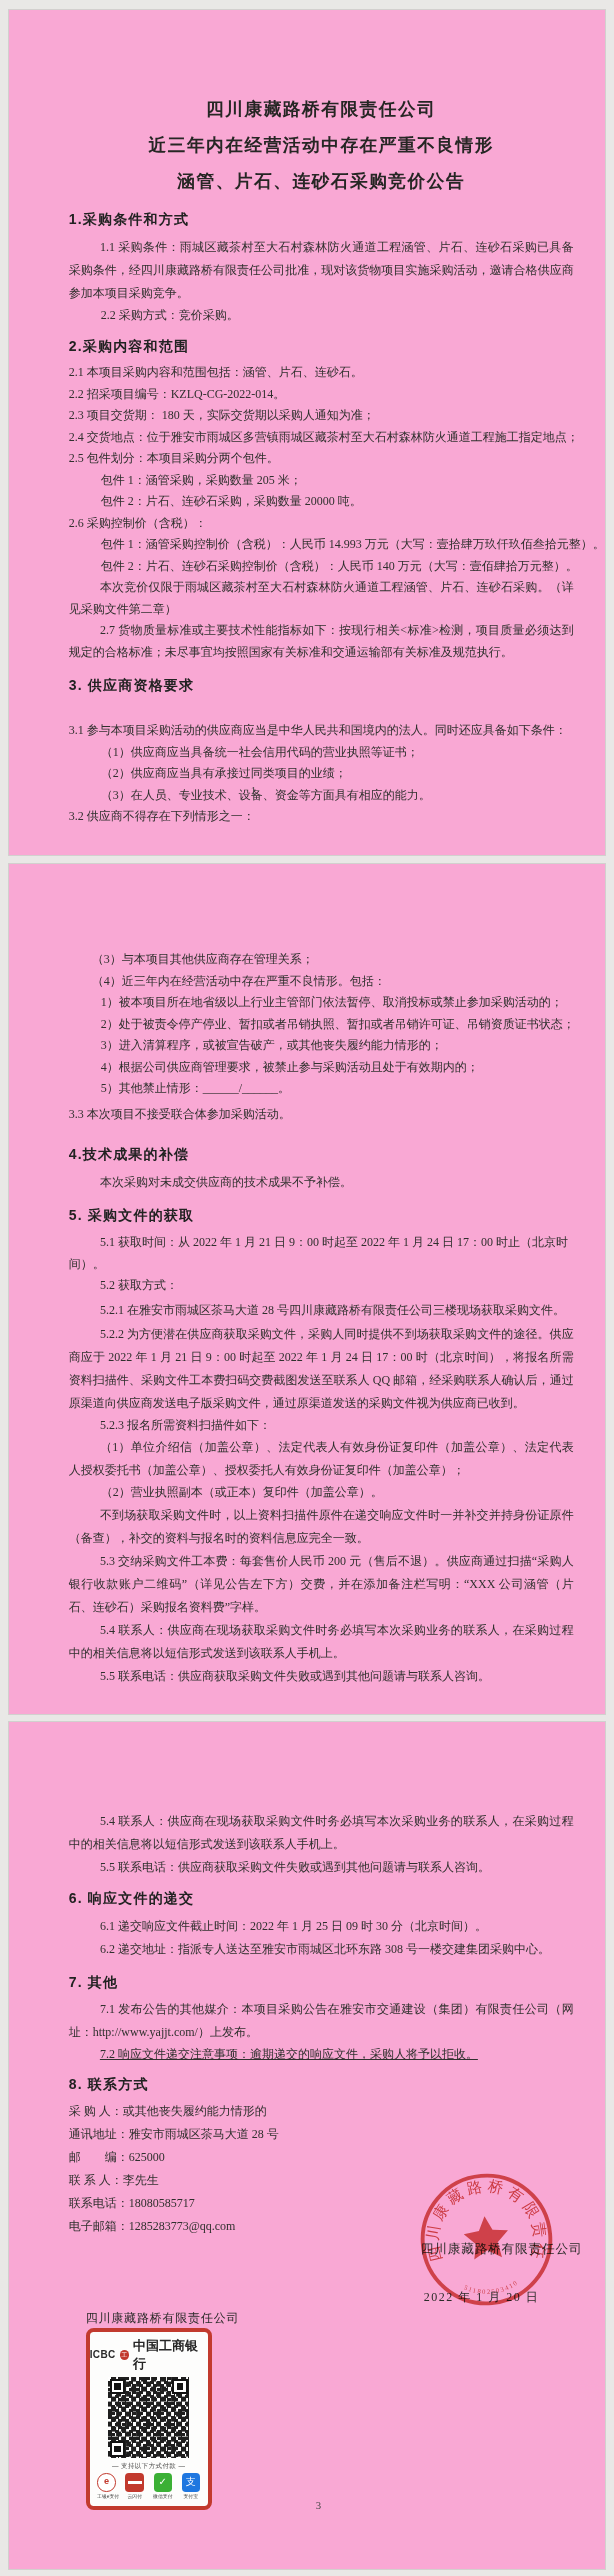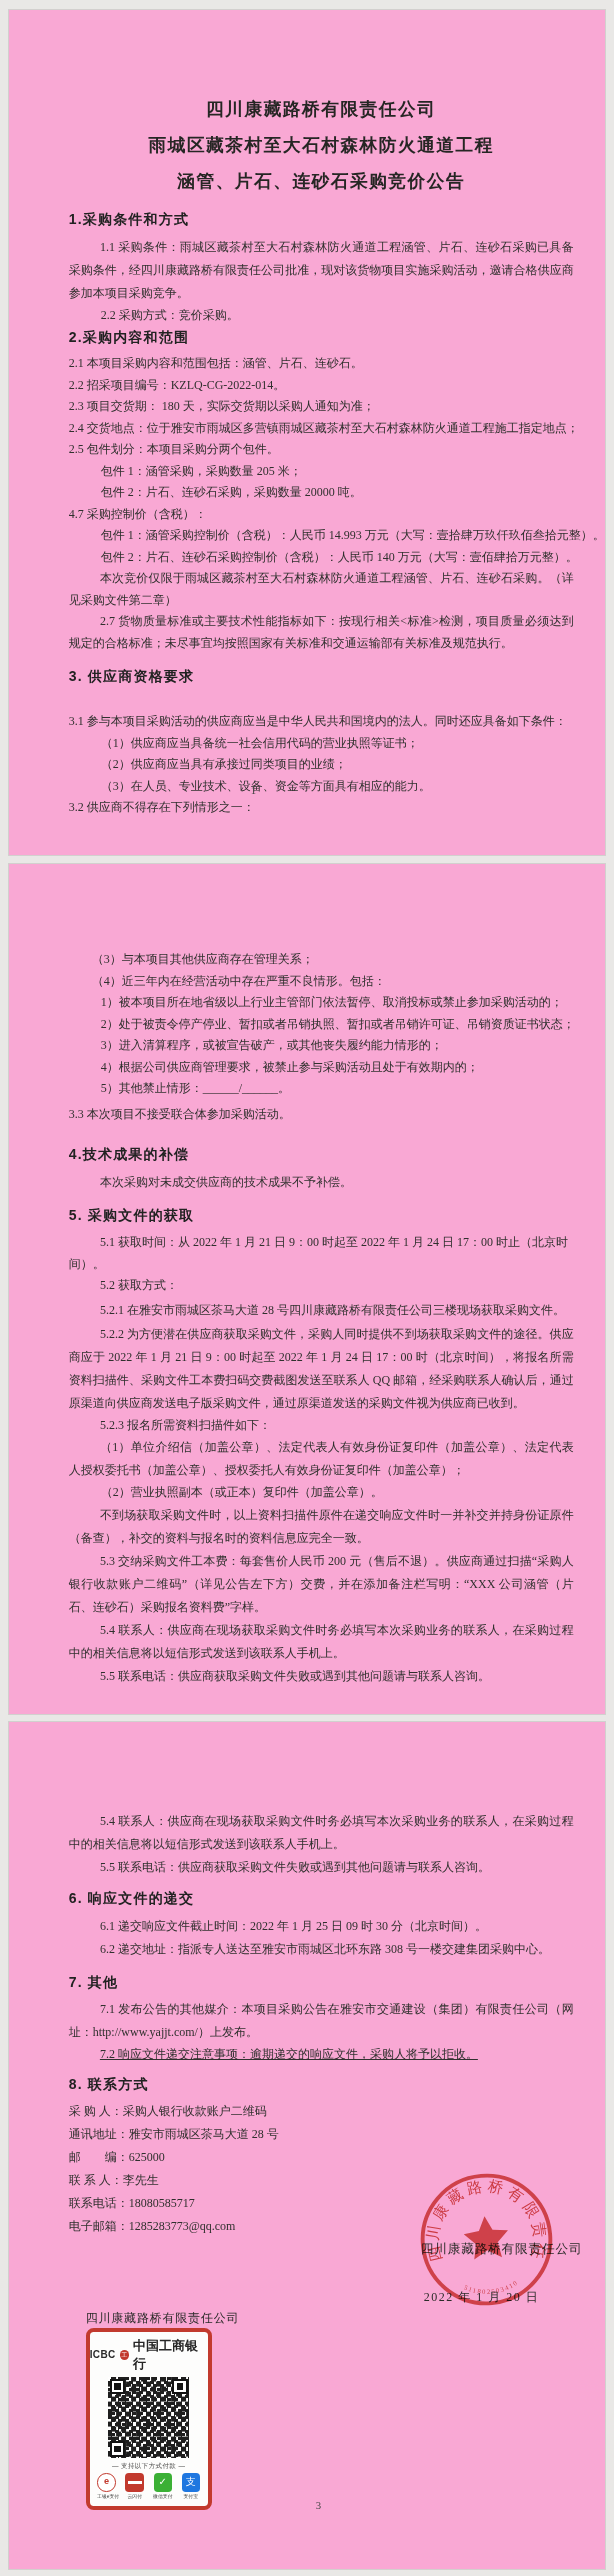--- a/index.html
+++ b/index.html
@@ -74,37 +74,37 @@
   .seal-svg text{font-family:"Liberation Serif","DejaVu Serif",serif;}
 </style>
 </head>
 <body>
 
 <div class="canvas">
 
   <div class="page" id="page1">
     <div class="inner" style="padding-top:81px;">
       <p class="title">四川康藏路桥有限责任公司</p>
-      <p class="title">雨城区藏茶村至大石村森林防火通道工程</p>
+      <p class="title">近三年内在经营活动中存在严重不良情形</p>
       <p class="title">涵管、片石、连砂石采购竞价公告</p>
 
       <p class="h" style="margin-top:12.3px;">1.采购条件和方式</p>
       <p class="p" style="margin-top:7px;">1.1 采购条件：雨城区藏茶村至大石村森林防火通道工程涵管、片石、连砂石采购已具备采购条件，经四川康藏路桥有限责任公司批准，现对该货物项目实施采购活动，邀请合格供应商参加本项目采购竞争。</p>
       <p class="line ind">2.2 采购方式：竞价采购。</p>
 
-      <p class="h" style="margin-top:2px;">2.采购内容和范围</p>
+      <p class="h" style="margin-top:11px;">2.采购内容和范围</p>
       <div style="margin-top:6.1px;">
         <p class="line">2.1 本项目采购内容和范围包括：涵管、片石、连砂石。</p>
         <p class="line">2.2 招采项目编号：KZLQ-CG-2022-014。</p>
         <p class="line">2.3 项目交货期： 180 天，实际交货期以采购人通知为准；</p>
         <p class="line">2.4 交货地点：位于雅安市雨城区多营镇雨城区藏茶村至大石村森林防火通道工程施工指定地点；</p>
         <p class="line">2.5 包件划分：本项目采购分两个包件。</p>
         <p class="line ind">包件 1：涵管采购，采购数量 205 米；</p>
         <p class="line ind">包件 2：片石、连砂石采购，采购数量 20000 吨。</p>
-        <p class="line">4.7 采购控制价（含税）：</p>
+        <p class="line">2.6 采购控制价（含税）：</p>
         <p class="line ind">包件 1：涵管采购控制价（含税）：人民币 14.993 万元（大写：壹拾肆万玖仟玖佰叁拾元整）。</p>
         <p class="line ind">包件 2：片石、连砂石采购控制价（含税）：人民币 140 万元（大写：壹佰肆拾万元整）。</p>
         <p class="p" style="line-height:21.5px;">本次竞价仅限于雨城区藏茶村至大石村森林防火通道工程涵管、片石、连砂石采购。（详见采购文件第二章）</p>
         <p class="p" style="line-height:21.5px;">2.7 货物质量标准或主要技术性能指标如下：按现行相关&lt;标准&gt;检测，项目质量必须达到规定的合格标准；未尽事宜均按照国家有关标准和交通运输部有关标准及规范执行。</p>
       </div>
 
       <p class="h" style="margin-top:14px;">3. 供应商资格要求</p>
       <div style="margin-top:25px;">
         <p class="line">3.1 参与本项目采购活动的供应商应当是中华人民共和国境内的法人。同时还应具备如下条件：</p>
         <p class="line ind">（1）供应商应当具备统一社会信用代码的营业执照等证书；</p>
@@ -159,21 +159,21 @@
       </div>
 
       <p class="h" style="margin-top:12.3px;">7. 其他</p>
       <div style="margin-top:6.1px;">
         <p class="p">7.1 发布公告的其他媒介：本项目采购公告在雅安市交通建设（集团）有限责任公司（网址：http://www.yajjt.com/）上发布。</p>
         <p class="line" style="text-indent:2.6em;text-decoration:underline;">7.2 响应文件递交注意事项：逾期递交的响应文件，采购人将予以拒收。</p>
       </div>
 
       <p class="h" style="margin-top:10.8px;">8. 联系方式</p>
       <div style="margin-top:6.1px;">
-        <p class="line" style="line-height:23px;">采 购 人：采购人银行收款账户二维码</p>
+        <p class="line" style="line-height:23px;">采 购 人：或其他丧失履约能力情形的</p>
         <p class="line" style="line-height:23px;">通讯地址：雅安市雨城区茶马大道 28 号</p>
         <p class="line" style="line-height:23px;">邮　　编：625000</p>
         <p class="line" style="line-height:23px;">联 系 人：李先生</p>
         <p class="line" style="line-height:23px;">联系电话：18080585717</p>
         <p class="line" style="line-height:23px;">电子邮箱：1285283773@qq.com</p>
       </div>
     </div>
 
     <span class="signer">四川康藏路桥有限责任公司</span>
     <span class="sign-date">2022 年 1 月 20 日</span>

